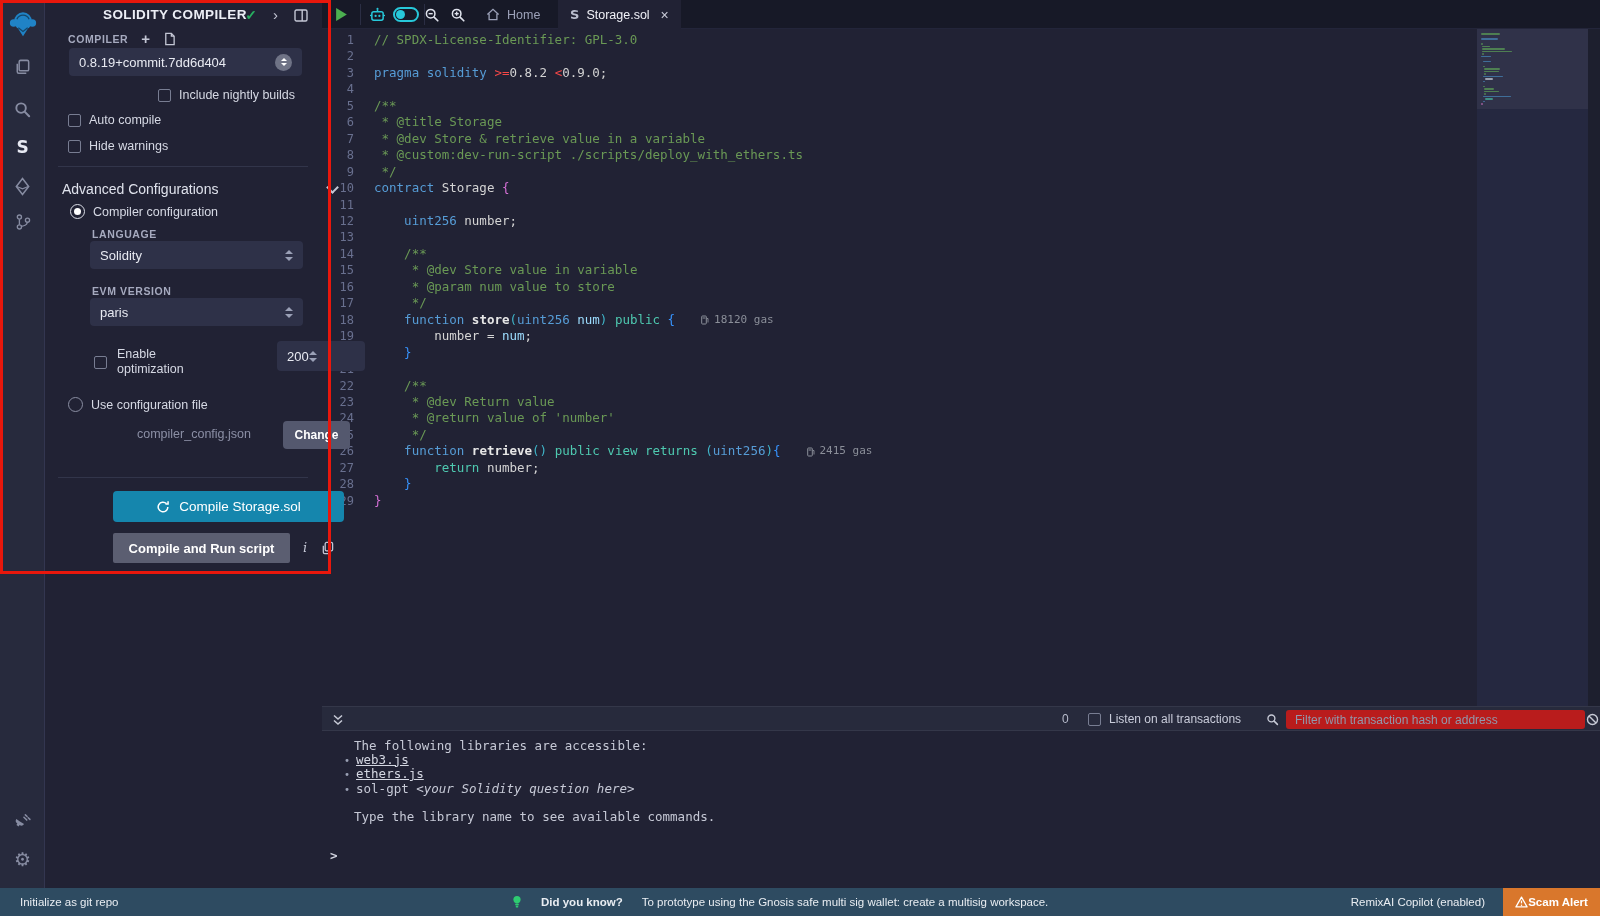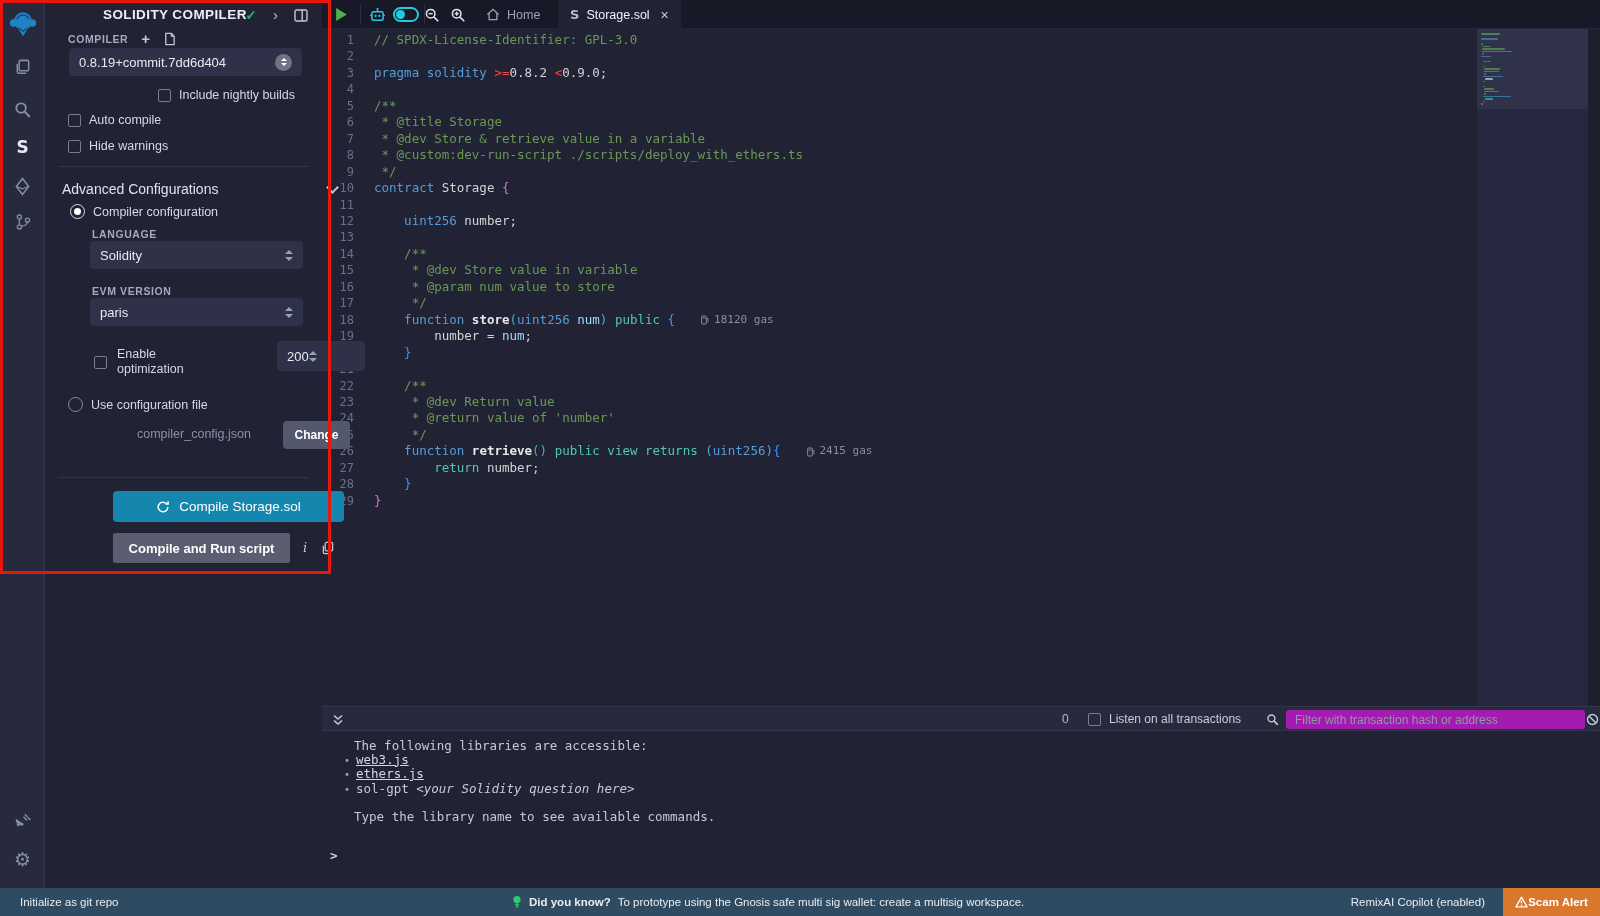--- a/index.html
+++ b/index.html
@@ -77,35 +77,35 @@
   .gas { display:inline-flex; align-items:center; gap:5px; margin-left:26px; color:#8b8f99; font-size:11px; }
   #minimap { position:absolute; left:1155px; top:0; width:111px; height:677px; background:#252840; }
   #minimap .slider { position:absolute; left:0; top:0; width:111px; height:80px; background:rgba(255,255,255,.05); }
   .mm-line { position:absolute; height:1.6px; border-radius:1px; }
   #editor-right-strip { position:absolute; left:1266px; top:0; width:12px; height:677px; background:#1d1f2e; }
 
   
   #terminalbar { left:322px; top:706px; width:1278px; height:25px; background:#272a3c; border-top:1px solid #343749; border-bottom:1px solid #343749; }
   .term-count { position:absolute; left:740px; top:5px; font-size:12px; color:#b8bccc; }
   .listen { position:absolute; left:766px; top:5px; display:flex; align-items:center; gap:8px; font-size:12px; color:#c9ccda; }
-  .filter-input { position:absolute; left:964px; top:3px; width:299px; height:19px; background:#a21caf; border:none; border-radius:3px; color:#cfd2de; font-size:12px; padding:0 9px; font-family:"Liberation Sans",sans-serif; }
+  .filter-input { position:absolute; left:964px; top:3px; width:299px; height:19px; background:#b91c1c; border:none; border-radius:3px; color:#cfd2de; font-size:12px; padding:0 9px; font-family:"Liberation Sans",sans-serif; }
   .filter-input::placeholder { color:#9298ac; }
   #terminal { left:322px; top:731px; width:1278px; height:157px; background:#212234; font-family:"DejaVu Sans Mono",monospace; font-size:12.5px; color:#c6c9d6; padding-top:8px; }
   .t-line { line-height:13.6px; padding-left:32px; }
   .t-bullet { line-height:13.6px; padding-left:22px; }
   .t-bullet .dot { color:#9aa0b4; margin-right:6px; font-size:10px; }
   .t-link { color:#d4d7e2; text-decoration:underline; }
   .t-italic { font-style:italic; }
   .t-spacer { height:13.6px; }
   .prompt { position:absolute; left:8px; top:117px; font-weight:bold; color:#d0d3de; }
 
   
   #statusbar { left:0; top:888px; width:1600px; height:28px; background:#2e4b61; color:#e9edf2; font-size:11.5px; z-index:45; }
   .sb-left { position:absolute; left:20px; top:8px; }
-  .sb-tip { position:absolute; left:512px; top:7px; display:flex; align-items:center; gap:7px; }
+  .sb-tip { position:absolute; left:512px; top:7px; display:flex; align-items:center; gap:19px; }
   .sb-tip b { font-weight:bold; }
   .sb-copilot { position:absolute; right:115px; top:8px; }
   .sb-scam { position:absolute; right:0; top:0; height:28px; width:97px; background:#d9772c; display:flex; align-items:center; justify-content:center; font-weight:bold; font-size:11.5px; color:#fff; }
 </style>
 </head>
 <body>
 
 <div id="iconbar" class="abs">
   <div class="ib-item" style="top:6px;height:36px">
     <svg width="30" height="30" viewBox="0 0 32 32">

